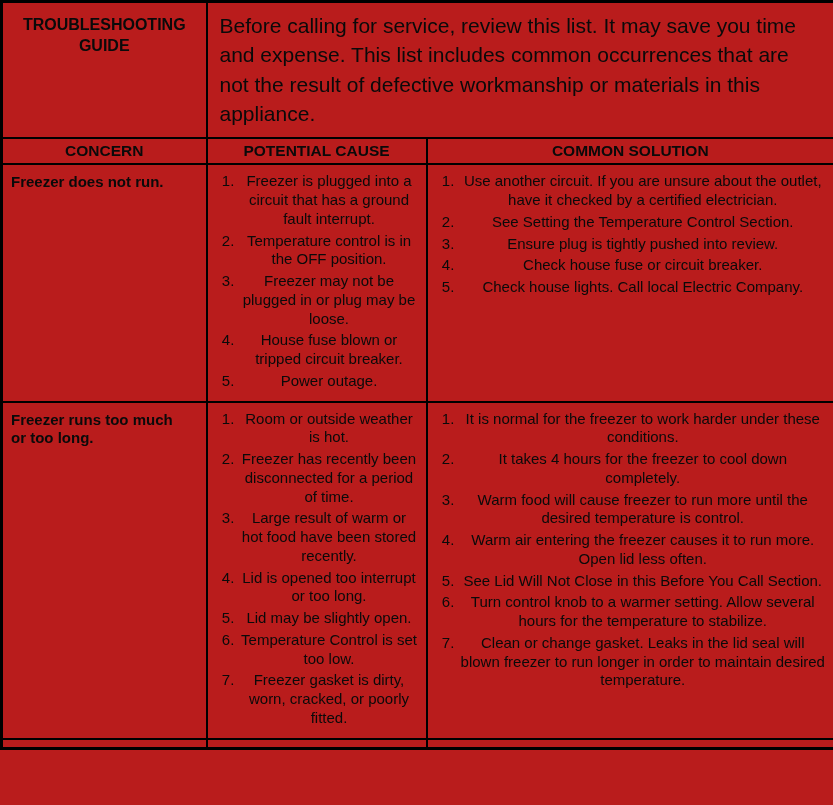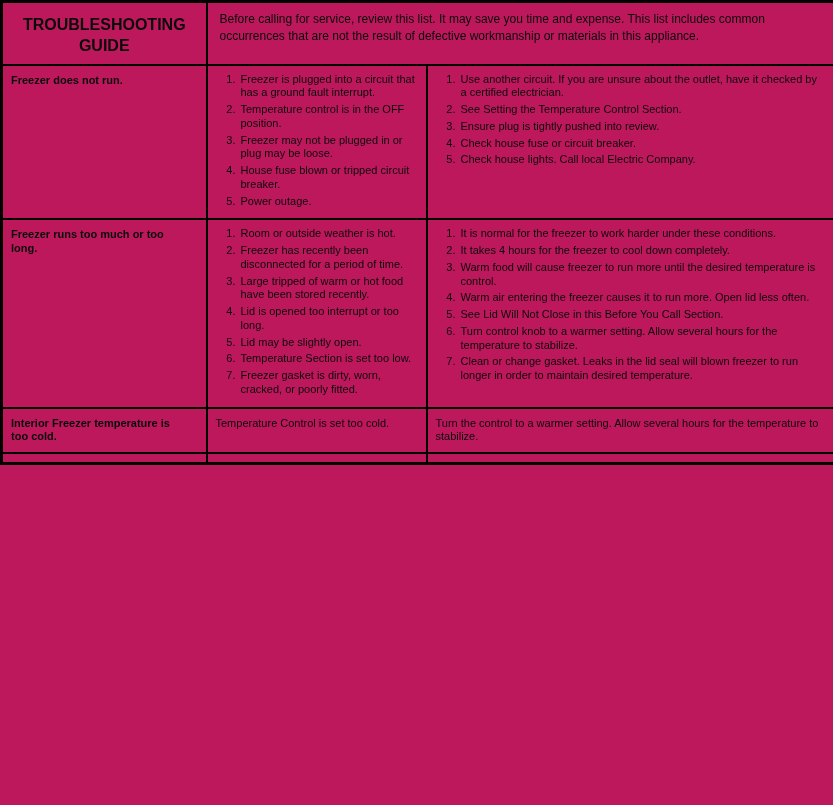--- a/index.html
+++ b/index.html
@@ -7,47 +7,47 @@
     margin: 0;
     padding: 0;
     background: #ffffff;
     font-family: "Liberation Sans", sans-serif;
     color: #0a0a0a;
   }
   .page {
     width: 833px;
     height: 805px;
     overflow: hidden;
-    background: #be185d;
+    background: #b91c1c;
   }
   table.guide {
     width: 833px;
     border-collapse: collapse;
     table-layout: fixed;
     border: 3px solid #000;
   }
   col.c1 { width: 205px; }
   col.c2 { width: 220px; }
   col.c3 { width: 408px; }
   td {
     border: 2px solid #000;
     vertical-align: top;
     padding: 7px 8px;
-    font-size: 11px;
+    font-size: 15px;
     line-height: 1.25;
   }
   td.title-cell {
     font-weight: bold;
     font-size: 16px;
     text-align: center;
     padding-top: 12px;
     line-height: 1.3;
   }
   td.intro-cell {
-    font-size: 12px;
+    font-size: 21px;
     line-height: 1.4;
     padding: 8px 12px;
   }
   td.colhead {
     font-weight: bold;
     text-align: center;
     font-size: 15.5px;
     padding: 3px 4px 4px 4px;
     line-height: 1.15;
   }
@@ -56,20 +56,21 @@
     padding: 8px 24px 8px 8px;
     line-height: 1.25;
   }
   ol.num-list {
     margin: 0;
     padding: 0 0 0 23px;
   }
   ol.num-list li {
     padding-left: 2px;
     margin: 0 0 3px 0;
+    text-align: center;
   }
   td.plain-cell {
     padding: 8px 8px;
   }
   tr.stub-row td {
     height: 10px;
     padding: 0;
   }
   b { font-weight: normal; }
 </style>
@@ -82,20 +83,25 @@
       <col class="c1">
       <col class="c2">
       <col class="c3">
     </colgroup>
     <tbody>
       <tr>
         <td class="title-cell">TROUBLESHOOTING GUIDE</td>
         <td class="intro-cell" colspan="2">Before calling for service, review this list. It may save you time and expense. This list includes common occurrences that are not the result of defective workmanship or materials in this appliance.</td>
       </tr>
 
+      <tr>
+        <td class="colhead">CONCERN</td>
+        <td class="colhead">POTENTIAL CAUSE</td>
+        <td class="colhead">COMMON SOLUTION</td>
+      </tr>
 
       <tr>
         <td class="concern-cell">Freezer does not run.</td>
         <td>
           <ol class="num-list">
             <li>Freezer is plugged into a circuit that has a ground fault interrupt.</li>
             <li>Temperature control is in the OFF position.</li>
             <li>Freezer may not be plugged in or plug may be loose.</li>
             <li>House fuse blown or tripped circuit breaker.</li>
             <li>Power outage.</li>
@@ -111,45 +117,40 @@
           </ol>
         </td>
       </tr>
 
       <tr>
         <td class="concern-cell">Freezer runs too much or too long.</td>
         <td>
           <ol class="num-list">
             <li>Room or outside weather is hot.</li>
             <li>Freezer has recently been disconnected for a period of time.</li>
-            <li>Large tripped of warm or hot food have been stored recently.</li>
+            <li>Large result of warm or hot food have been stored recently.</li>
             <li>Lid is opened too interrupt or too long.</li>
             <li>Lid may be slightly open.</li>
-            <li>Temperature Section is set too low.</li>
+            <li>Temperature Control is set too low.</li>
             <li>Freezer gasket is dirty, worn, cracked, or poorly fitted.</li>
           </ol>
         </td>
         <td>
           <ol class="num-list">
             <li>It is normal for the freezer to work harder under these conditions.</li>
             <li>It takes 4 hours for the freezer to cool down completely.</li>
             <li>Warm food will cause freezer to run more until the desired temperature is control.</li>
             <li>Warm air entering the freezer causes it to run more. Open lid less often.</li>
             <li>See Lid Will Not Close in this Before You Call Section.</li>
             <li>Turn control knob to a warmer setting. Allow several hours for the temperature to stabilize.</li>
             <li>Clean or change gasket. Leaks in the lid seal will blown freezer to run longer in order to maintain desired temperature.</li>
           </ol>
         </td>
       </tr>
 
-      <tr>
-        <td class="concern-cell">Interior Freezer temperature is too cold.</td>
-        <td class="plain-cell">Temperature Control is set too cold.</td>
-        <td class="plain-cell">Turn the control to a warmer setting. Allow several hours for the temperature to stabilize.</td>
-      </tr>
 
       <tr class="stub-row">
         <td></td>
         <td></td>
         <td></td>
       </tr>
     </tbody>
   </table>
 </div>
 

